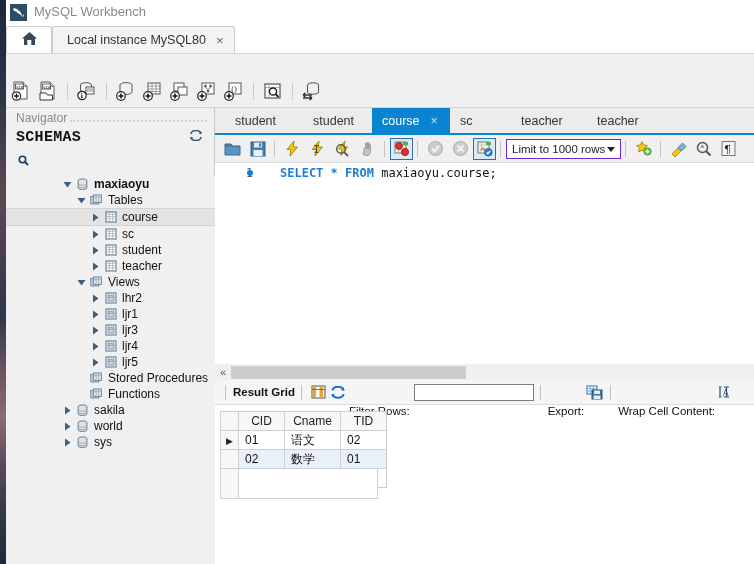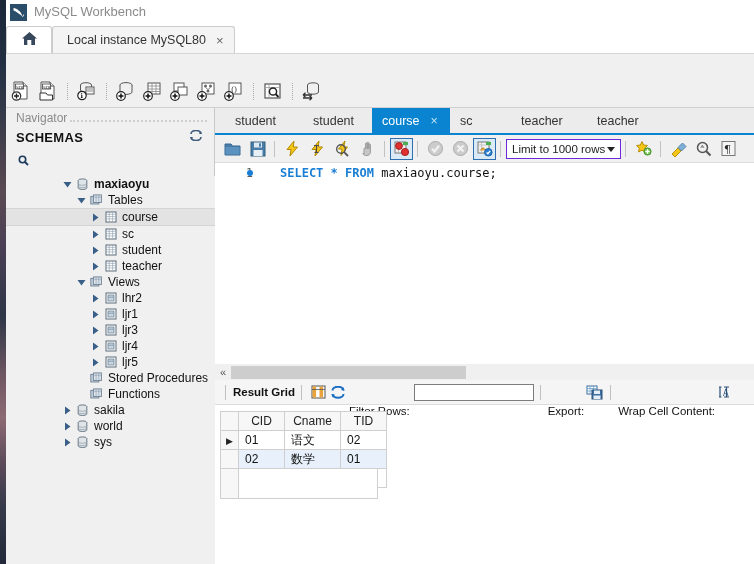--- a/index.html
+++ b/index.html
@@ -135,22 +135,23 @@
     margin-top: 6px;
   }
   .schemas-row {
     position: absolute; left: 0; top: 19px;
     width: 209px; height: 20px;
     display: flex; align-items: center;
     padding: 0 12px 0 10px;
     box-sizing: border-box;
   }
   .schemas-row .lbl {
-    font-size: 13px; font-weight: bold; color: #111;
+    font-size: 15px; font-weight: bold; color: #111;
     letter-spacing: .3px;
+    font-family: Liberation Mono, monospace;
   }
   .schemas-row .spacer { flex: 1; }
   .filter-wrap {
     position: absolute; left: 6px; top: 41px;
     width: 200px; height: 22px;
     display: flex; align-items: center;
   }
   .filter-input {
     width: 176px; height: 20px;
     background: #ffffff;

